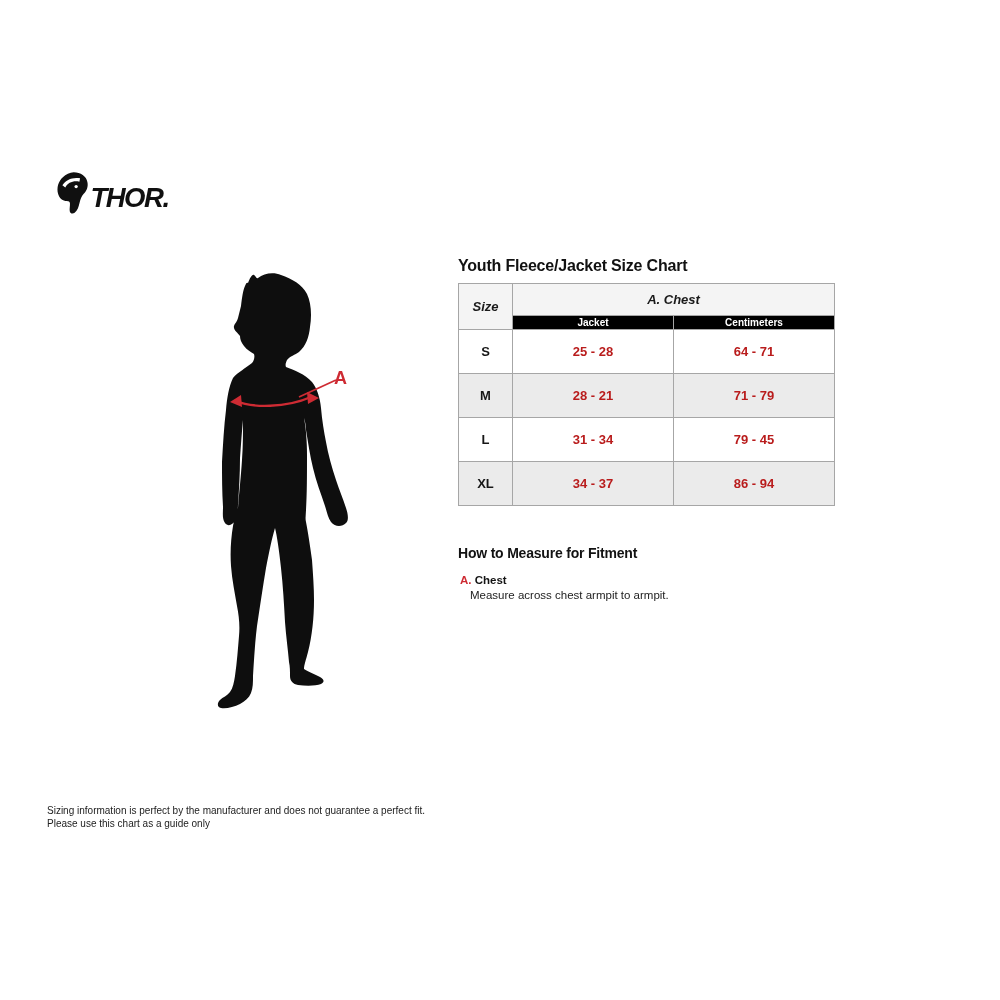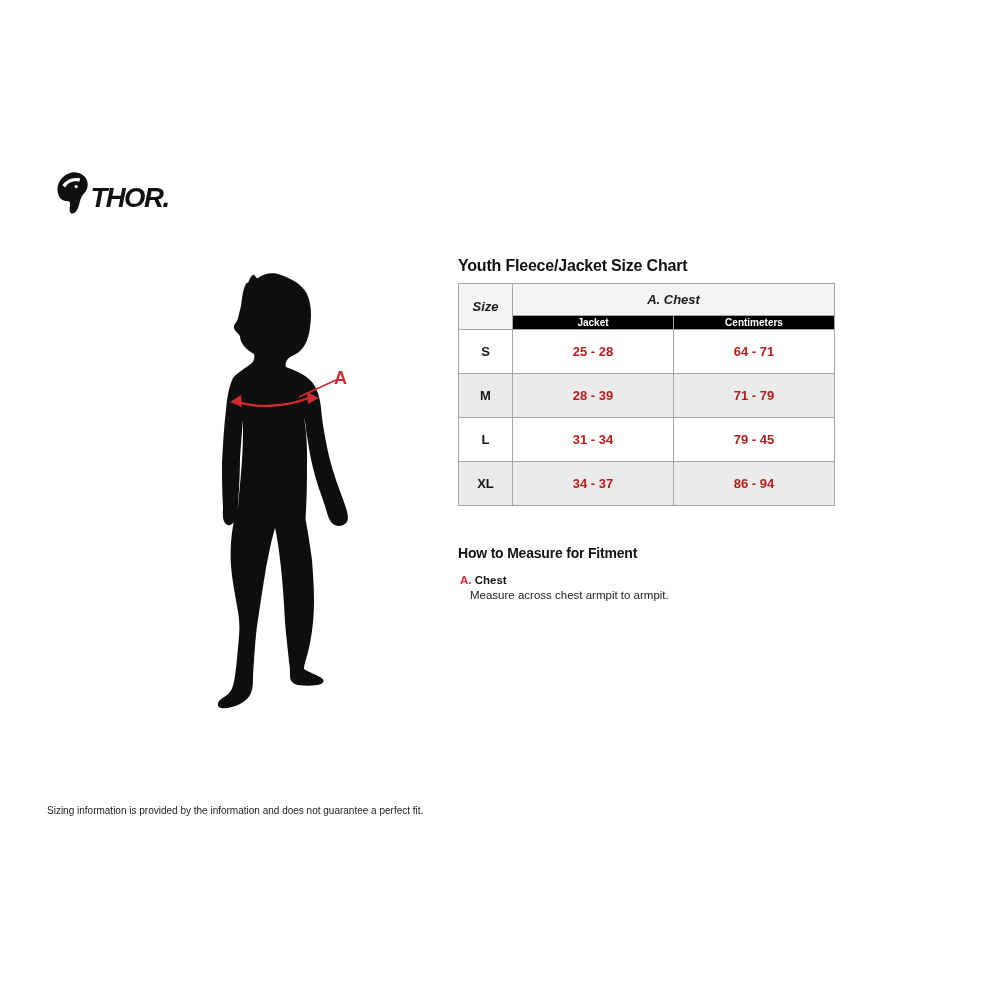--- a/index.html
+++ b/index.html
@@ -143,21 +143,21 @@
     </tr>
   </thead>
   <tbody>
     <tr class="data-row">
       <td class="size-cell">S</td>
       <td class="val-cell">25 - 28</td>
       <td class="val-cell">64 - 71</td>
     </tr>
     <tr class="data-row row-alt">
       <td class="size-cell">M</td>
-      <td class="val-cell">28 - 39</td>
+      <td class="val-cell">28 - 21</td>
       <td class="val-cell">71 - 79</td>
     </tr>
     <tr class="data-row">
       <td class="size-cell">L</td>
       <td class="val-cell">31 - 34</td>
       <td class="val-cell">79 - 45</td>
     </tr>
     <tr class="data-row row-alt">
       <td class="size-cell">XL</td>
       <td class="val-cell">34 - 37</td>
@@ -167,14 +167,15 @@
 </table>
 
 <div class="measure-heading">How to Measure for Fitment</div>
 <div class="measure-key">
   <span class="key-letter">A.</span>
   <span>Chest</span>
 </div>
 <div class="measure-desc">Measure across chest armpit to armpit.</div>
 
 <div class="footer-note">
-  <div>Sizing information is provided by the information and does not guarantee a perfect fit.</div>
+  <div>Sizing information is perfect by the manufacturer and does not guarantee a perfect fit.</div>
+  <div>Please use this chart as a guide only</div>
 </div>
 
 </body></html>

